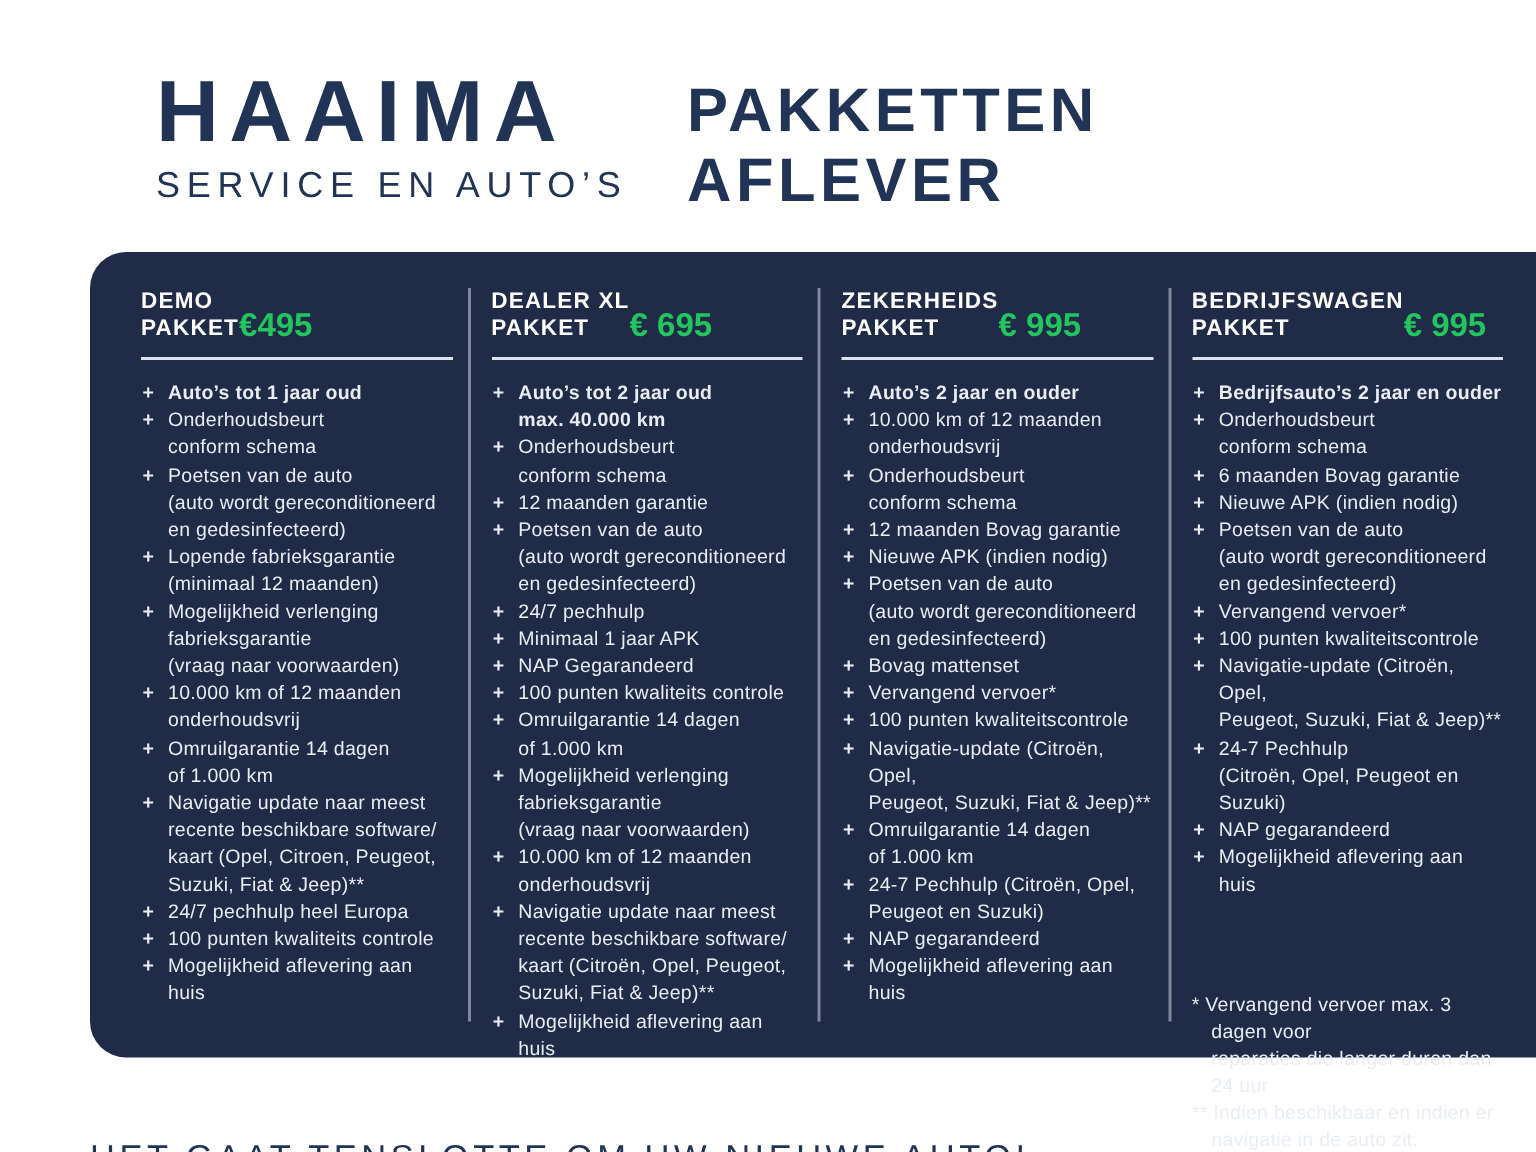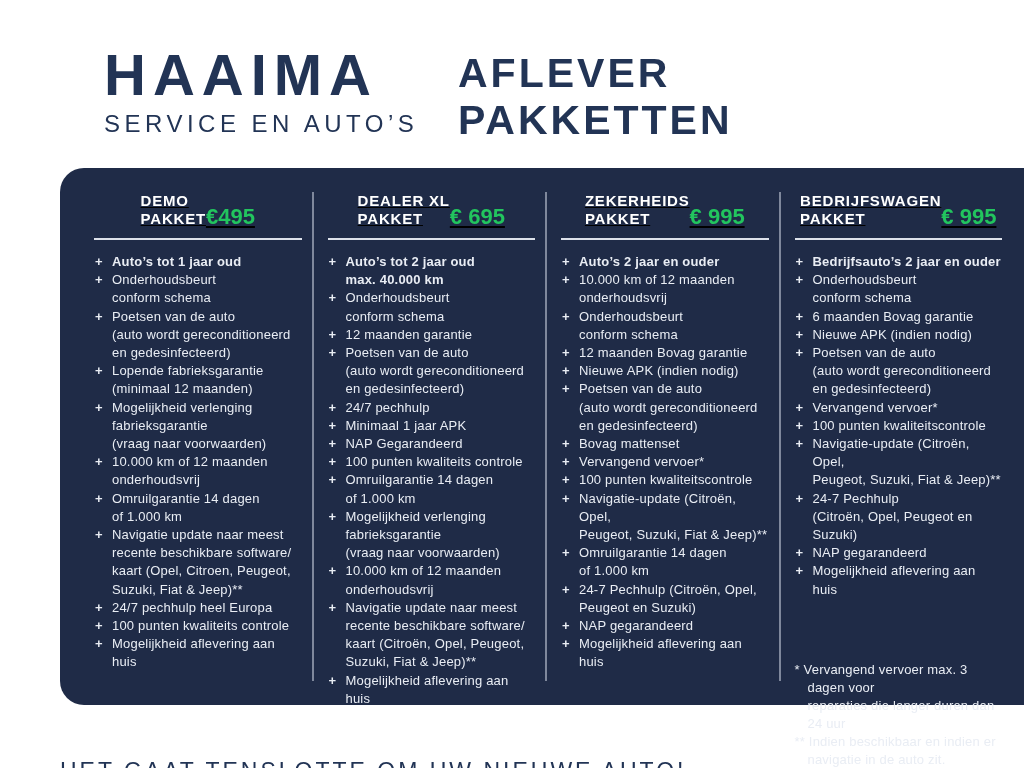--- a/index.html
+++ b/index.html
@@ -22,21 +22,21 @@
 
   
   .panel{position:absolute;left:60px;top:168px;width:964px;height:537px;
          background:var(--panel-bg);border-radius:24px 0 0 24px;
          display:flex;align-items:stretch;
          padding:24px 12px 18px 34px;}
   .pkg-col{flex:1 1 0;min-width:0;padding-right:10px;display:flex;flex-direction:column;}
   .pkg-col + .v-divider + .pkg-col{padding-left:14px;}
   .v-divider{width:2px;background:var(--divider);opacity:.85;margin-bottom:6px;flex:0 0 2px;}
 
-  .pkg-head{display:flex;justify-content:center;align-items:flex-end;text-decoration:underline;}
+  .pkg-head{display:flex;justify-content:flex-start;align-items:flex-end;}
   .pkg-title{font-size:15px;line-height:18px;font-weight:bold;letter-spacing:.8px;color:#fff;}
   .pkg-price{font-size:22px;font-weight:bold;color:#22c55e;white-space:nowrap;margin-bottom:-2px;}
   .pkg-rule{border:none;border-top:2px solid var(--rule);margin:10px 0 0;}
 
   .pkg-items{list-style:none;margin-top:13px;}
   .pkg-items li{position:relative;padding-left:18px;font-size:13px;line-height:18.2px;
                 color:var(--panel-text);letter-spacing:.2px;white-space:pre-line;}
   .pkg-items li:first-child{font-weight:bold;}
   .pkg-items .marker{position:absolute;left:1px;top:0;font-weight:bold;}
 
@@ -52,22 +52,22 @@
 <body>
 
 <div class="page">
 
   <div class="logo">
     <div class="logo-name">HAAIMA</div>
     <div class="logo-sub">SERVICE EN AUTO’S</div>
   </div>
 
   <div class="page-title">
+    <div>PAKKETTEN</div>
     <div>AFLEVER</div>
-    <div>PAKKETTEN</div>
   </div>
 
   <div class="panel">
 
     <div class="pkg-col">
       <div class="pkg-head">
         <div class="pkg-title">
           <div>DEMO</div>
           <div>PAKKET</div>
         </div>

